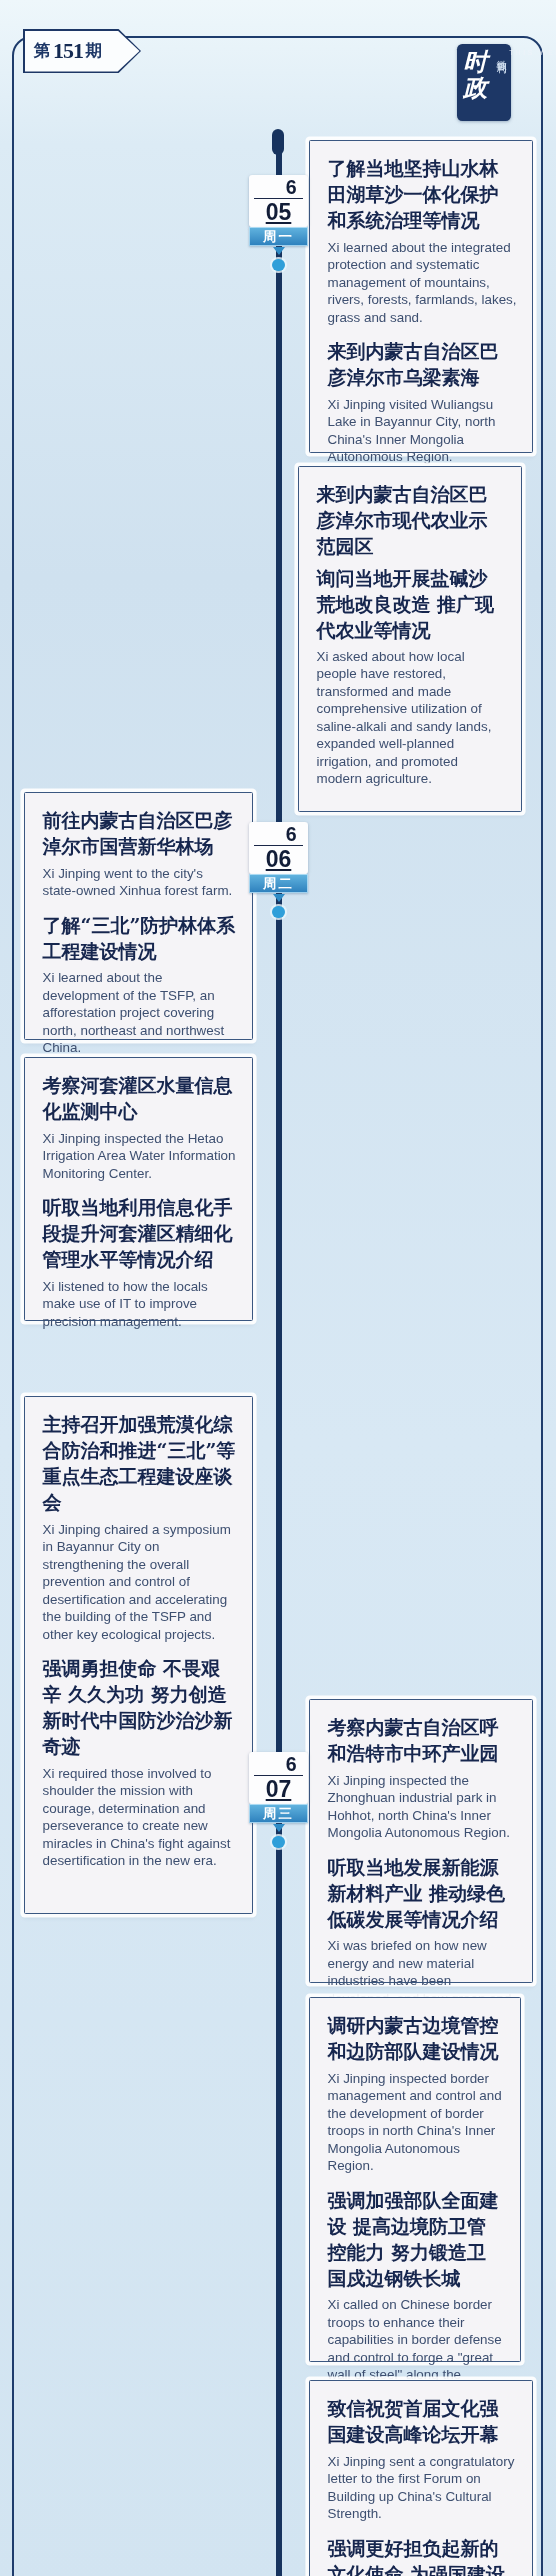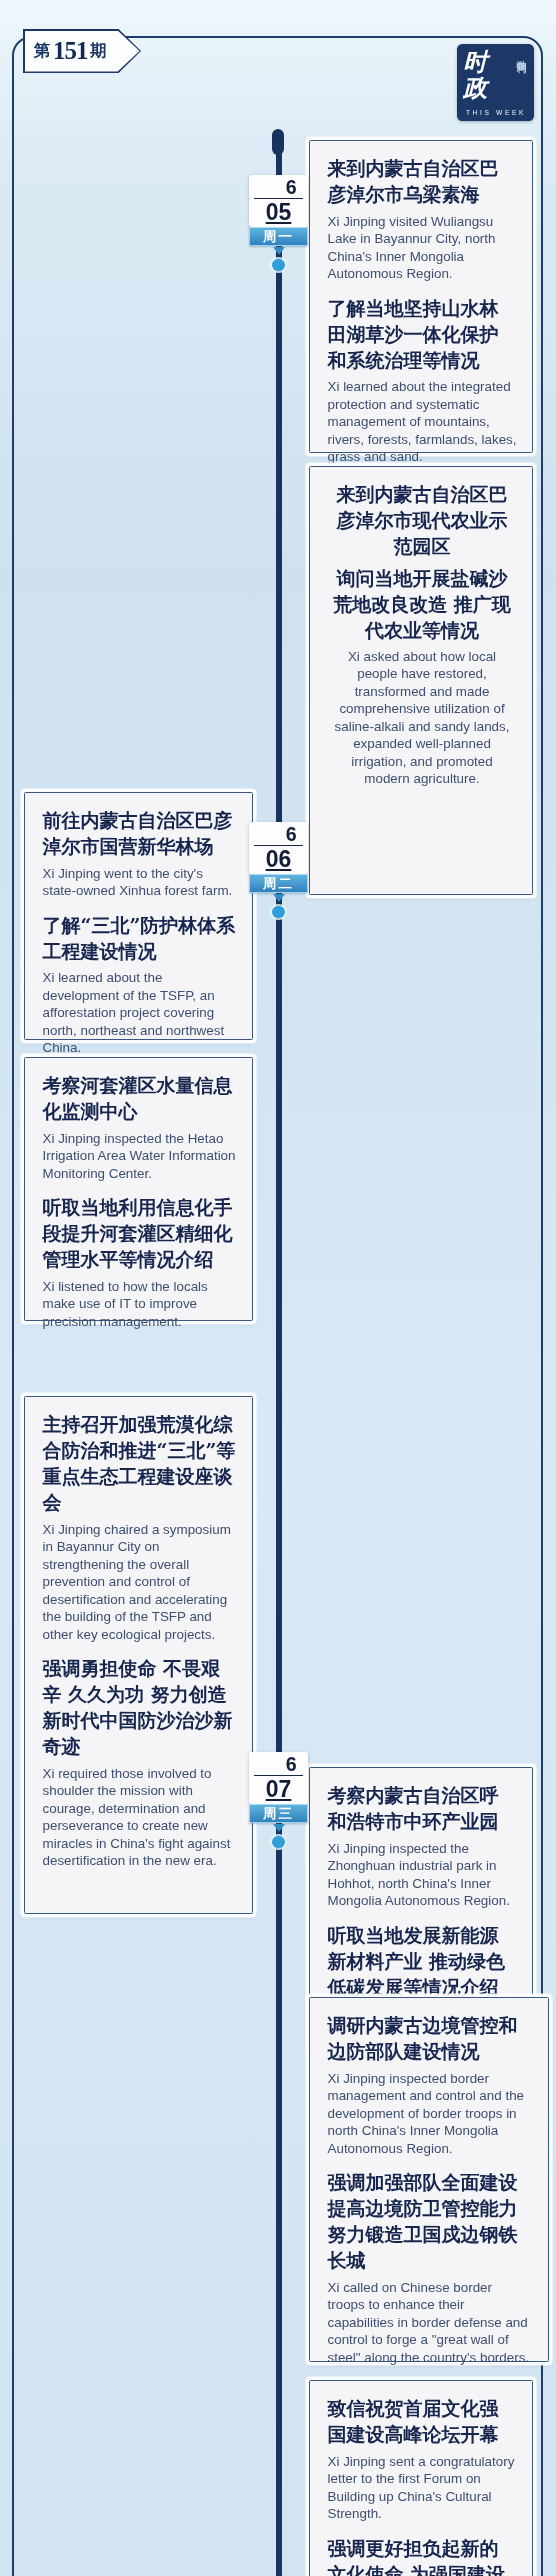--- a/index.html
+++ b/index.html
@@ -21,24 +21,24 @@
     border:2.1px solid #1e3c6c;border-radius:19.6px;box-sizing:border-box;z-index:0;
   }
   
   .issue{position:absolute;left:23px;top:29px;width:118px;height:44px;z-index:4;}
   .issue-outer{position:absolute;inset:0;background:#1d3766;
     clip-path:polygon(0 0,81% 0,100% 50%,81% 100%,0 100%);}
   .issue-inner{position:absolute;inset:1.5px;background:#fbfdfe;
     clip-path:polygon(0 0,81% 0,100% 50%,81% 100%,0 100%);
     display:flex;align-items:center;padding-left:9.3px;box-sizing:border-box;}
   .issue-cn{font-family:"DejaVu Serif","Liberation Serif",serif;font-size:16.5px;font-weight:700;color:#1d3766;}
-  .issue-num{font-family:"Liberation Serif","DejaVu Serif",serif;font-size:25px;font-weight:800;color:#142a52;letter-spacing:-1px;margin:0 2.6px;}
-  
-  .brand{position:absolute;left:457px;top:44px;width:77px;height:77px;background:#1d3766;border-radius:5.2px;
-    z-index:4;padding:5.2px 5.2px 4.6px 6.2px;box-sizing:border-box;display:flex;flex-direction:column;
+  .issue-num{font-family:"Liberation Serif","DejaVu Serif",serif;font-size:22px;font-weight:800;color:#142a52;letter-spacing:-1px;margin:0 2.6px;}
+  
+  .brand{position:absolute;left:457px;top:44px;width:54px;height:77px;background:#1d3766;border-radius:5.2px;
+    z-index:4;padding:5.2px 5.2px 4.6px 6.2px;box-sizing:border-box;display:flex;flex-direction:row;
     box-shadow:0 1px 3.1px rgba(30,60,100,.35);}
   .brand-row{flex:1;display:flex;align-items:flex-start;}
   .brand-title{width:32px;font-family:"DejaVu Serif","Liberation Serif",serif;font-style:italic;font-weight:700;
     color:#ffffff;font-size:24px;line-height:26px;word-break:break-all;}
   .brand-sub{margin-left:auto;writing-mode:vertical-rl;font-family:"DejaVu Serif",serif;
     font-size:10.3px;letter-spacing:1.5px;color:#d6e4f4;padding-top:3.1px;}
   .brand-en{font-size:6.7px;letter-spacing:2.6px;color:#eef3fa;text-align:center;white-space:nowrap;}
   
   .tl-dot{position:absolute;left:272px;top:129px;width:12.4px;height:26px;border-radius:6.2px;background:#17335e;z-index:1;}
   .tl-line{position:absolute;left:276px;top:151px;width:5.7px;height:3194px;background:#17335e;z-index:1;}
@@ -119,30 +119,30 @@
       <div class="db-divider"></div>
       <div class="db-day">07</div>
     </div>
     <div class="db-week">周三</div>
     <div class="db-tri"></div>
     <div class="db-circle"></div>
   </div>
 
   <section class="card" style="left:309px;top:140px;width:224px;height:313px;">
     <div>
+      <h2 class="zh">了解当地坚持山水林田湖草沙一体化保护和系统治理等情况</h2>
+      <p class="en">Xi learned about the integrated protection and systematic management of mountains, rivers, forests, farmlands, lakes, grass and sand.</p>
+    </div>
+    <div>
       <h2 class="zh">来到内蒙古自治区巴彦淖尔市乌梁素海</h2>
       <p class="en">Xi Jinping visited Wuliangsu Lake in Bayannur City, north China's Inner Mongolia Autonomous Region.</p>
     </div>
-    <div>
-      <h2 class="zh">了解当地坚持山水林田湖草沙一体化保护和系统治理等情况</h2>
-      <p class="en">Xi learned about the integrated protection and systematic management of mountains, rivers, forests, farmlands, lakes, grass and sand.</p>
-    </div>
-  </section>
-
-  <section class="card" style="left:309px;top:466px;width:224px;height:429px;text-align:center;">
+  </section>
+
+  <section class="card" style="left:298px;top:466px;width:224px;height:346px;">
     <div>
       <h2 class="zh">来到内蒙古自治区巴彦淖尔市现代农业示范园区</h2>
     </div>
     <div>
       <h2 class="zh">询问当地开展盐碱沙荒地改良改造 推广现代农业等情况</h2>
       <p class="en">Xi asked about how local people have restored, transformed and made comprehensive utilization of saline-alkali and sandy lands, expanded well-planned irrigation, and promoted modern agriculture.</p>
     </div>
   </section>
 
   <section class="card" style="left:24px;top:792px;width:229px;height:248px;">
@@ -171,32 +171,32 @@
     <div>
       <h2 class="zh">主持召开加强荒漠化综合防治和推进“三北”等重点生态工程建设座谈会</h2>
       <p class="en">Xi Jinping chaired a symposium in Bayannur City on strengthening the overall prevention and control of desertification and accelerating the building of the TSFP and other key ecological projects.</p>
     </div>
     <div>
       <h2 class="zh">强调勇担使命 不畏艰辛 久久为功 努力创造新时代中国防沙治沙新奇迹</h2>
       <p class="en">Xi required those involved to shoulder the mission with courage, determination and perseverance to create new miracles in China's fight against desertification in the new era.</p>
     </div>
   </section>
 
-  <section class="card" style="left:309px;top:1767px;width:224px;height:284px;">
+  <section class="card" style="left:309px;top:1699px;width:224px;height:284px;">
     <div>
       <h2 class="zh">考察内蒙古自治区呼和浩特市中环产业园</h2>
       <p class="en">Xi Jinping inspected the Zhonghuan industrial park in Hohhot, north China's Inner Mongolia Autonomous Region.</p>
     </div>
     <div>
       <h2 class="zh">听取当地发展新能源新材料产业 推动绿色低碳发展等情况介绍</h2>
       <p class="en">Xi was briefed on how new energy and new material industries have been developed, and how green and low-carbon development has been promoted in the park.</p>
     </div>
   </section>
 
-  <section class="card" style="left:309px;top:1997px;width:240px;height:365px;">
+  <section class="card" style="left:309px;top:1997px;width:212px;height:365px;">
     <div>
       <h2 class="zh">调研内蒙古边境管控和边防部队建设情况</h2>
       <p class="en">Xi Jinping inspected border management and control and the development of border troops in north China's Inner Mongolia Autonomous Region.</p>
     </div>
     <div>
       <h2 class="zh">强调加强部队全面建设 提高边境防卫管控能力 努力锻造卫国戍边钢铁长城</h2>
       <p class="en">Xi called on Chinese border troops to enhance their capabilities in border defense and control to forge a "great wall of steel" along the country's borders.</p>
     </div>
   </section>
 

